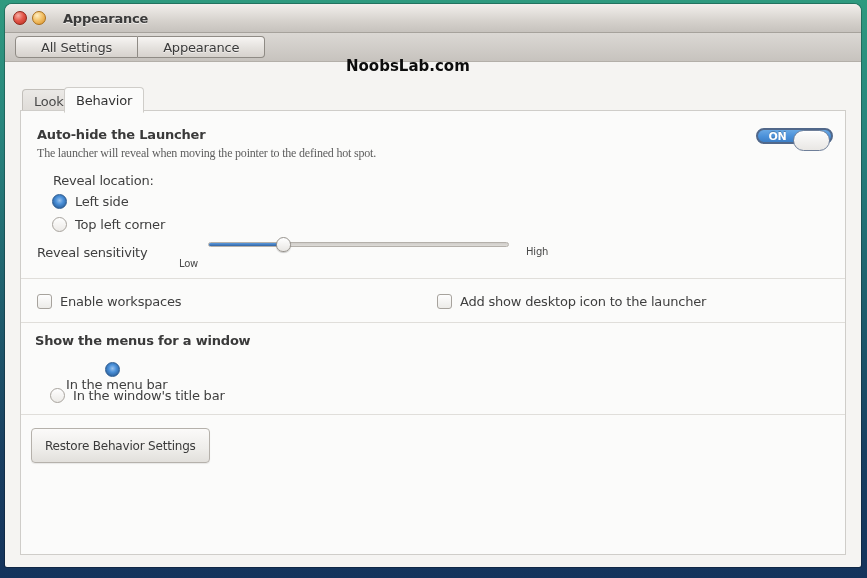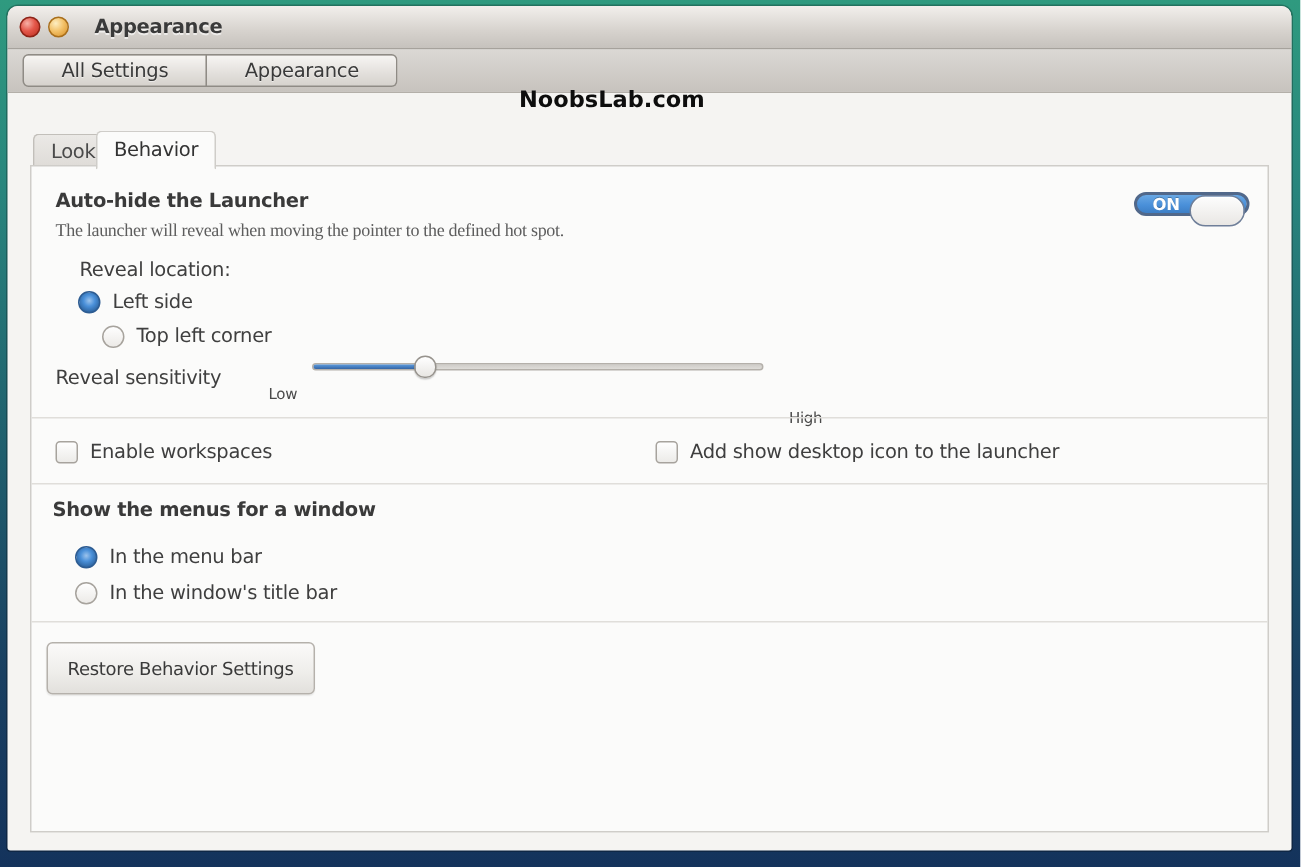--- a/index.html
+++ b/index.html
@@ -158,49 +158,49 @@
         <div class="toggle-label">ON</div>
         <div class="toggle-knob"></div>
       </div>
 
       <div class="lbl" style="left:32px; top:62px;">Reveal location:</div>
 
       <div class="choicerow" style="left:31px; top:81px;">
         <span class="radio on"></span>
         <span class="choicetext">Left side</span>
       </div>
-      <div class="choicerow" style="left:47px; top:104px;text-align:right;">
+      <div class="choicerow" style="left:31px; top:104px;text-align:right;">
         <span class="radio"></span>
         <span class="choicetext">Top left corner</span>
       </div>
 
       <div class="lbl" style="left:16px; top:134px;">Reveal sensitivity</div>
       <div class="minmax" style="left:158px; top:136px;">Low</div>
       <div class="slider-track">
         <div class="slider-fill" style="width: 25%;"></div>
         <div class="slider-knob" style="left: 25%;"></div>
       </div>
-      <div class="minmax" style="left:505px; top:152px;">High</div>
+      <div class="minmax" style="left:505px; top:124px;">High</div>
 
       <div class="divider" style="top:167px;"></div>
 
       <div class="choicerow" style="left:416px; top:181px;">
         <span class="checkbox"></span>
         <span class="choicetext">Add show desktop icon to the launcher</span>
       </div>
       <div class="choicerow" style="left:16px; top:181px;">
         <span class="checkbox"></span>
         <span class="choicetext">Enable workspaces</span>
       </div>
 
       <div class="divider" style="top:211px;"></div>
 
       <div class="h-bold" style="left:14px; top:222px;">Show the menus for a window</div>
 
-      <div class="choicerow" style="left:29px; top:251px;">
+      <div class="choicerow" style="left:45px; top:251px;flex-direction:column;">
         <span class="radio on"></span>
         <span class="choicetext">In the menu bar</span>
       </div>
       <div class="choicerow" style="left:29px; top:275px;">
         <span class="radio"></span>
         <span class="choicetext">In the window's title bar</span>
       </div>
 
       <div class="divider" style="top:303px;"></div>
 

